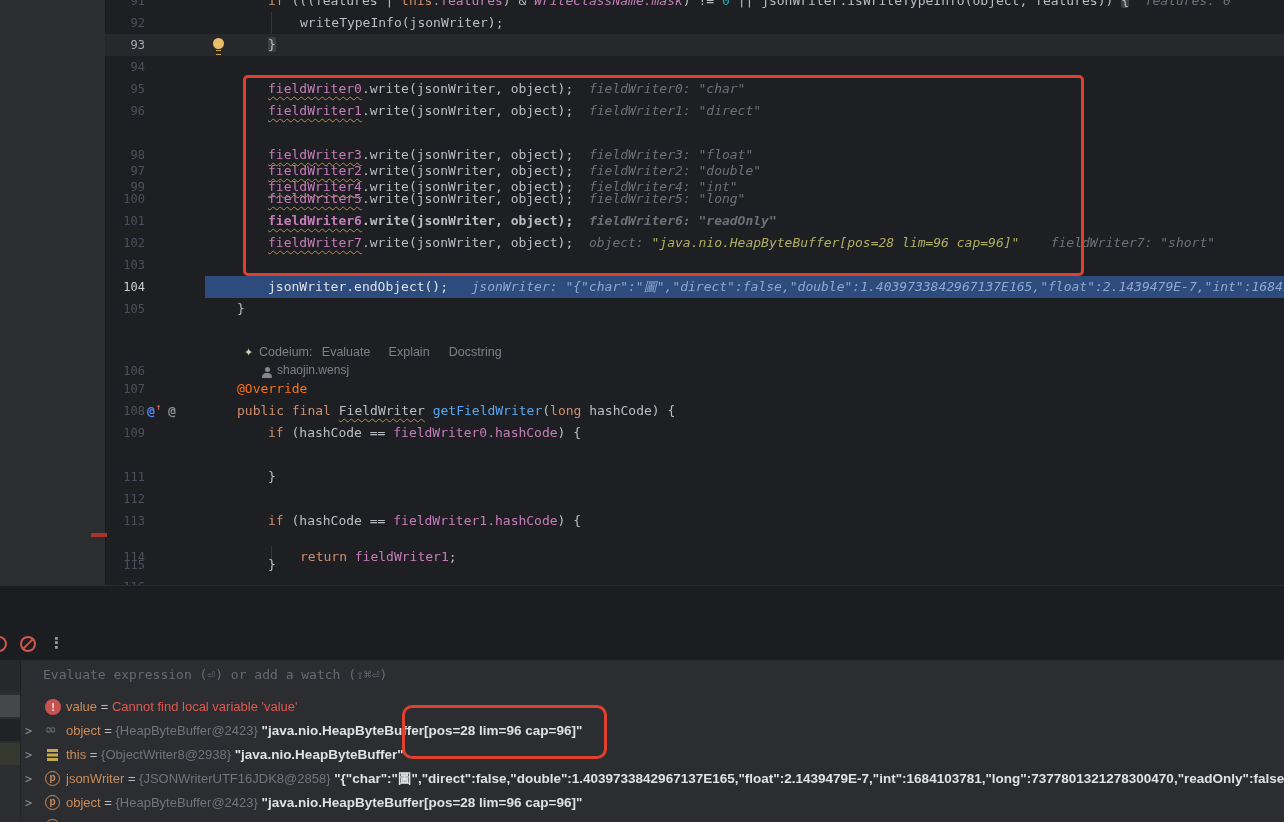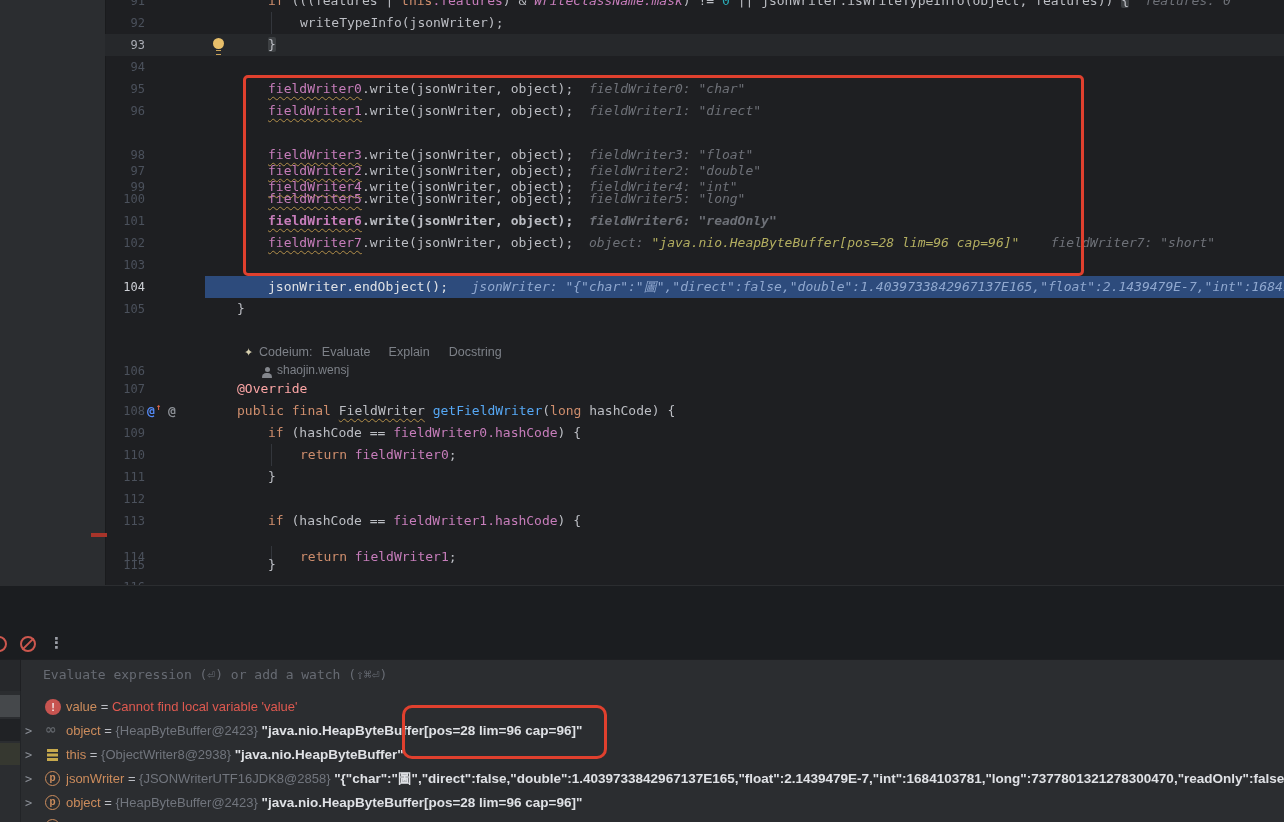--- a/index.html
+++ b/index.html
@@ -17,21 +17,21 @@
   .execbg{position:absolute;left:100px;right:0;top:0;bottom:0;background:#2d4b7c;z-index:1;}
   .exec .ln{color:#ced0d6;}
   .exec .code{color:#dfe1e5;}
   .guide{position:absolute;top:0;bottom:0;width:1px;background:#33363c;z-index:1;}
 
   
   .k{color:#cf8e6d;} .p{color:#bcbec4;} .f{color:#c77dbb;}
   .fi{color:#c77dbb;font-style:italic;}
   .fw{color:#c77dbb;text-decoration:underline wavy #b28f4a 1px;text-underline-offset:3px;}
   .cw{color:#bcbec4;text-decoration:underline wavy #b28f4a 1px;text-underline-offset:3px;}
-  .n{color:#2aacb8;} .m{color:#56a8f5;} .a{color:#fca5a5;}
+  .n{color:#2aacb8;} .m{color:#56a8f5;} .a{color:#f97316;}
   .h{color:#6e7178;font-style:italic;}
   .hv{color:#b3ae60;font-style:italic;}
   .hb{color:#90a8cf;font-style:italic;}
   .bh{background:#3d4043;color:#bcbec4;border-radius:2px;}
   .w{color:#dfe1e5;}
 
   
   .bulb{position:absolute;left:107px;top:4px;width:14px;height:15px;z-index:3;cursor:pointer;}
   .bulb::before{content:"";position:absolute;left:1px;top:0;width:11px;height:11px;border-radius:50%;background:#e8bf6a;}
   .bulb::after{content:"";position:absolute;left:4px;top:12px;width:5px;height:3px;border-top:1px solid #caa45b;border-bottom:1px solid #caa45b;}
@@ -121,21 +121,20 @@
         <span class="lbl act" style="left: 283.6px;">Explain</span>
         <span class="lbl act" style="left: 343.8px;">Docstring</span>
       </div>
       <div class="lens" style="top: 362px; height: 16px; font: 12px / 16px &quot;Liberation Sans&quot;, sans-serif;">
         <span class="person" style="left: 157px;"></span>
         <span class="lbl" style="left: 172px; top: 0px;">shaojin.wensj</span>
       </div>
       <div class="row" style="top: 378px; height: 22px;"><div class="ln">107</div><span class="code" style="left: 132px;"><span class="a">@Override</span></span></div>
       <div class="row" style="top: 400px; height: 22px;"><div class="ln">108</div><span class="ovr1"></span><span class="ovr2"></span><span class="code" style="left: 132px;"><span class="k">public final </span><span class="cw">FieldWriter</span><span class="p"> </span><span class="m">getFieldWriter</span><span class="p">(</span><span class="k">long</span><span class="p"> hashCode) {</span></span></div>
       <div class="row" style="top: 422px; height: 22px;"><div class="ln">109</div><span class="code" style="left: 163px; text-align: right;"><span class="k">if </span><span class="p">(hashCode == </span><span class="f">fieldWriter0.hashCode</span><span class="p">) {</span></span></div>
-      <div class="row" style="top: 444px; height: 22px;"><div class="ln">110</div><div class="guide" style="left: 166px;"></div><span class="code" style="left: 195px;"><span class="k">return </span><span class="f">fieldWriter0</span><span class="p">;</span></span></div>
       <div class="row" style="top: 466px; height: 22px;"><div class="ln">111</div><span class="code" style="left: 163px;"><span class="p">}</span></span></div>
       <div class="row" style="top: 488px; height: 22px; padding-left: 31px;"><div class="ln">112</div><span class="code" style="left: 163px;"></span></div>
       <div class="row" style="top: 510px; height: 22px;"><div class="ln">113</div><span class="code" style="left: 163px;"><span class="k">if </span><span class="p">(hashCode == </span><span class="f">fieldWriter1.hashCode</span><span class="p">) {</span></span></div>
       <div class="row" style="top: 516px; height: 22px; margin-top: 30px;"><div class="ln">114</div><div class="guide" style="left: 166px;"></div><span class="code" style="left: 195px;"><span class="k">return </span><span class="f">fieldWriter1</span><span class="p">;</span></span></div>
       <div class="row" style="top: 554px; height: 22px;"><div class="ln">115</div><span class="code" style="left: 163px;"><span class="p">}</span></span></div>
       <div class="row" style="top: 576px; height: 22px;"><div class="ln">116</div><span class="code" style="left: 163px;"></span></div>
     </div>
 </div>
 
 <div class="debug">

